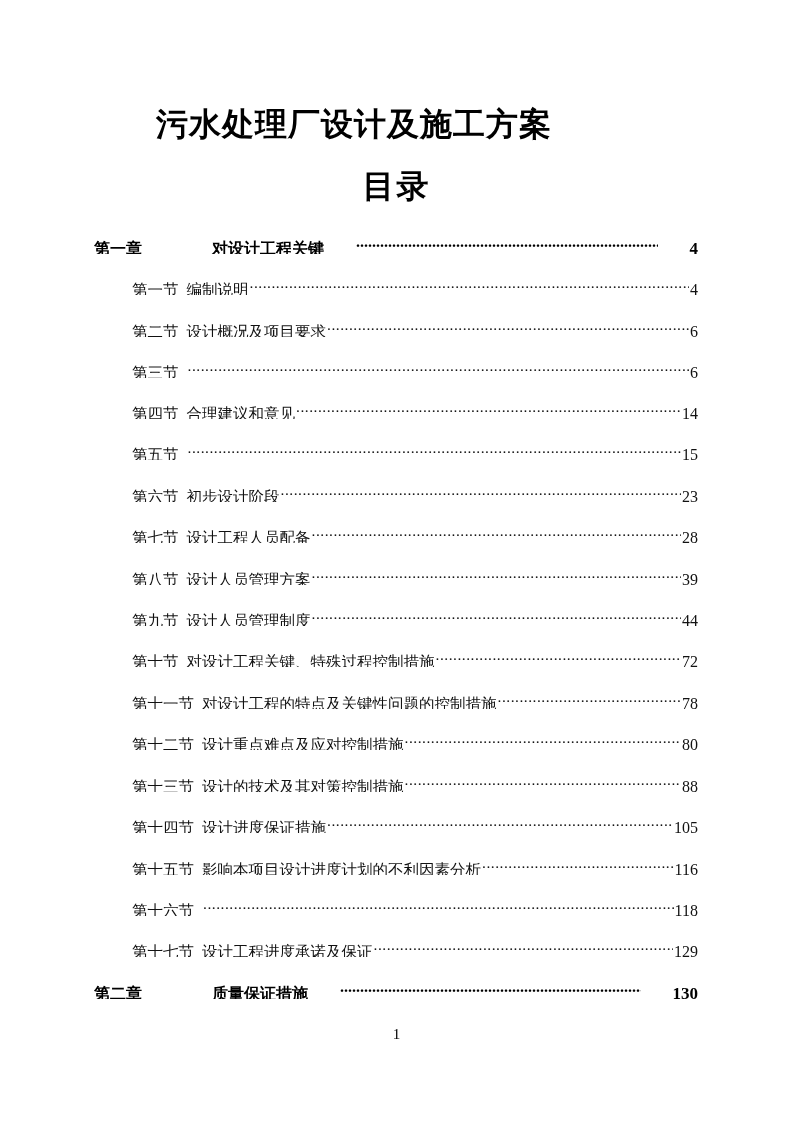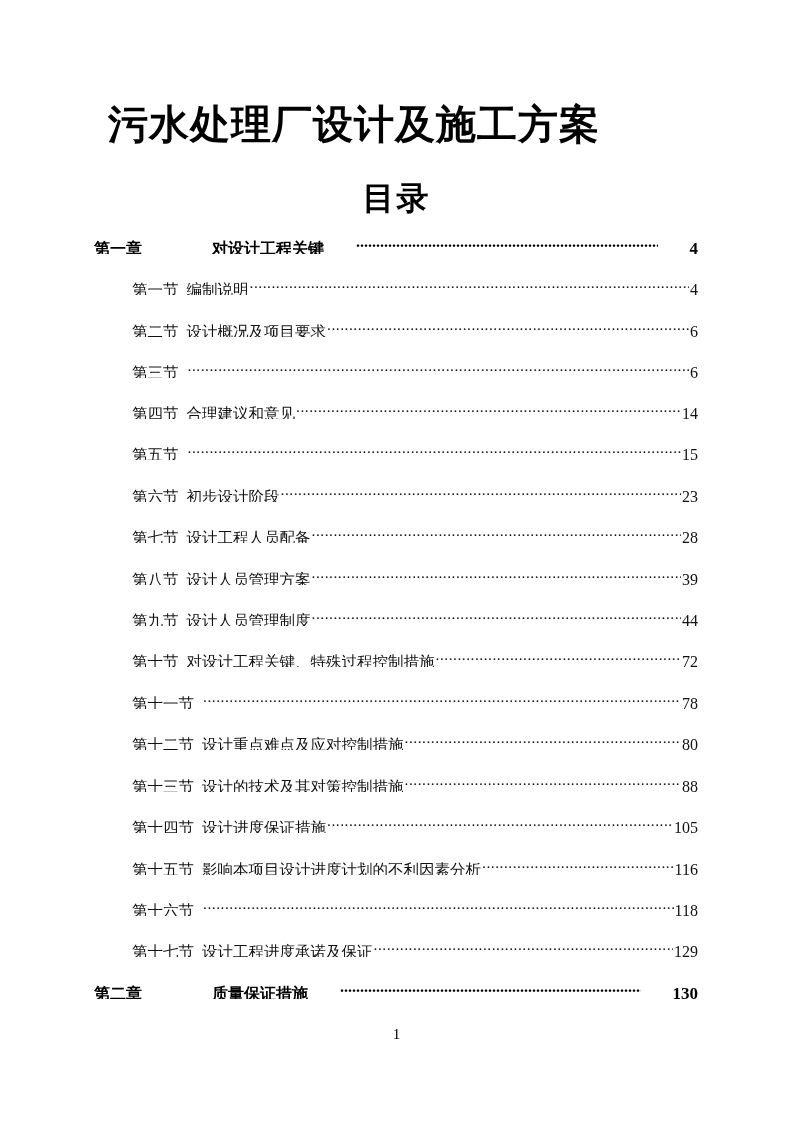--- a/index.html
+++ b/index.html
@@ -14,31 +14,31 @@
       overflow: hidden;
       color: #000;
       font-family: "DejaVu Serif", "Liberation Serif", serif;
     }
     .doc-title {
       position: absolute;
       left: 0;
       width: 708px;
       top: 102px;
       text-align: center;
-      font-size: 40px;
+      font-size: 32px;
       font-weight: bold;
       line-height: 44px;
       letter-spacing: 1px;
       font-family: "DejaVu Sans", "Liberation Sans", sans-serif;
     }
     .toc-heading {
       position: absolute;
       left: 0;
       width: 793px;
-      top: 176px;
+      top: 164px;
       text-align: center;
       font-size: 32px;
       font-weight: bold;
       line-height: 44px;
       letter-spacing: 2px;
       font-family: "DejaVu Sans", "Liberation Sans", sans-serif;
     }
     .toc {
       position: absolute;
       left: 0;
@@ -198,20 +198,21 @@
     <div class="toc-row section" style="top:643px">
       <span class="toc-num">第十节</span>
         <span class="toc-gap"></span>
       <span class="toc-title">对设计工程关键、特殊过程控制措施</span>
       <span class="toc-leader"></span>
       <span class="toc-page">72</span>
     </div>
     <div class="toc-row section" style="top:685px">
       <span class="toc-num">第十一节</span>
         <span class="toc-gap"></span>
+      <span class="toc-title">对设计工程的特点及关键性问题的控制措施</span>
       <span class="toc-leader"></span>
       <span class="toc-page">78</span>
     </div>
     <div class="toc-row section" style="top:726px">
       <span class="toc-num">第十二节</span>
         <span class="toc-gap"></span>
       <span class="toc-title">设计重点难点及应对控制措施</span>
       <span class="toc-leader"></span>
       <span class="toc-page">80</span>
     </div>

